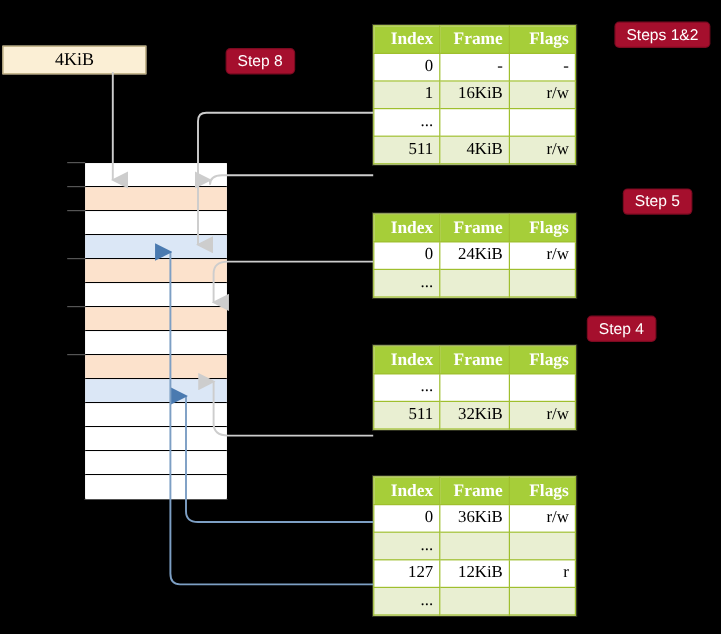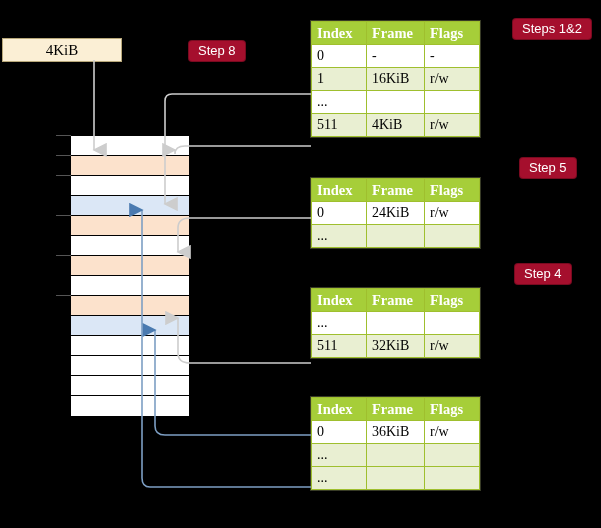--- a/index.html
+++ b/index.html
@@ -52,21 +52,21 @@
     box-shadow: 0 0 0 1px rgba(160,170,110,.35);
   }
   .ptable td, .ptable th {
     border: 1px solid #9fbf2e;
     font-family: "Liberation Serif", "DejaVu Serif", serif;
     font-size: 14px;
     color: #000000;
     padding: 1px 5px;
     height: 23px;
     box-sizing: border-box;
-    text-align: left;
+    text-align: right;
     vertical-align: middle;
   }
   .ptable th {
     background: #a6ce39;
     color: #ffffff;
     font-weight: bold;
     font-size: 14.5px;
   }
   .ptable tr.alt td { background: #e9efd2; }
   .ptable tr.plain td { background: #ffffff; }
@@ -118,21 +118,21 @@
 
   <div class="step-badge" style="left:189px; top:41px;">
     <span>Step 8</span>
   </div>
   <div class="step-badge" style="left:513px; top:19px;">
     <span>Steps 1&amp;2</span>
   </div>
   <div class="step-badge" style="left:520px; top:158px;">
     <span>Step 5</span>
   </div>
-  <div class="step-badge" style="left:515px; top:264px;">
+  <div class="step-badge" style="left:490px; top:264px;">
     <span>Step 4</span>
   </div>
 
   <div class="memcol" style="left:70px; top:135px; width:120px; height:281px;">
       <div class="memrow m-white" style="height: 20px;"></div>
       <div class="memrow m-orange" style="height: 20px;"></div>
       <div class="memrow m-white" style="height: 20px;"></div>
       <div class="memrow m-blue" style="height: 20px;"></div>
       <div class="memrow m-orange" style="height: 20px;"></div>
       <div class="memrow m-white" style="height: 20px;"></div>
@@ -240,20 +240,25 @@
     <tbody>
       <tr class="plain">
         <td>0</td>
         <td>36KiB</td>
         <td>r/w</td>
       </tr>
       <tr class="alt">
         <td>...</td>
         <td></td>
         <td></td>
+      </tr>
+      <tr class="plain">
+        <td>127</td>
+        <td>12KiB</td>
+        <td>r</td>
       </tr>
       <tr class="alt">
         <td>...</td>
         <td></td>
         <td></td>
       </tr>
     </tbody>
   </table>
 
   <svg class="overlay" viewBox="0 0 601 528">

